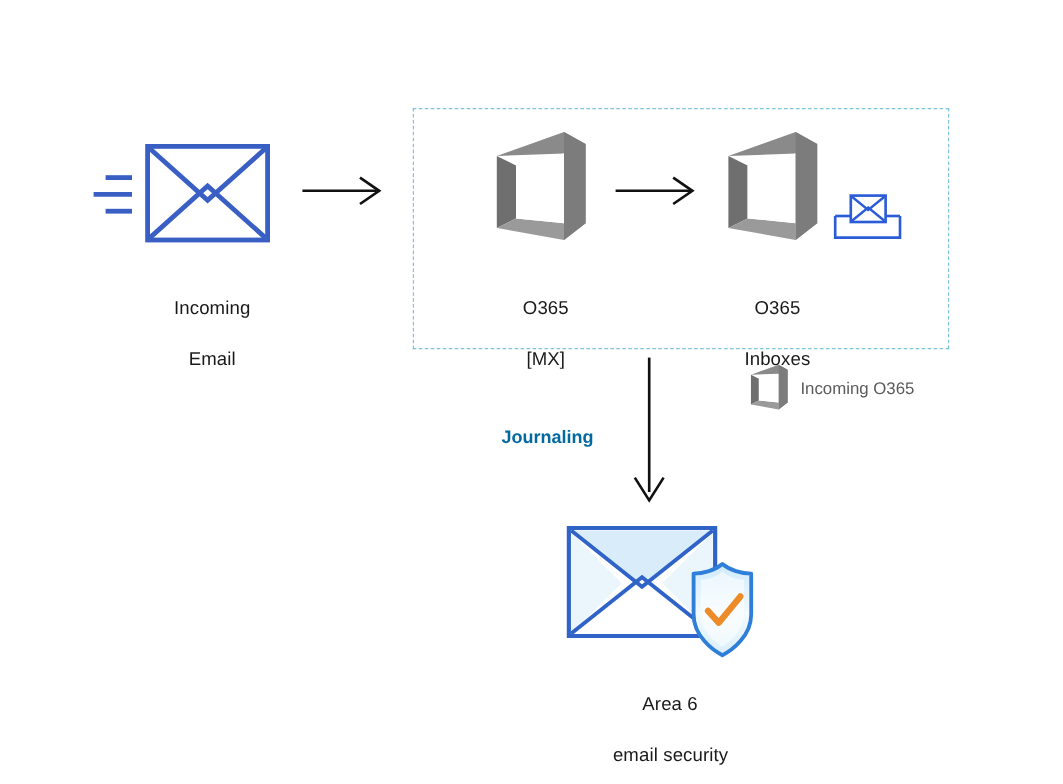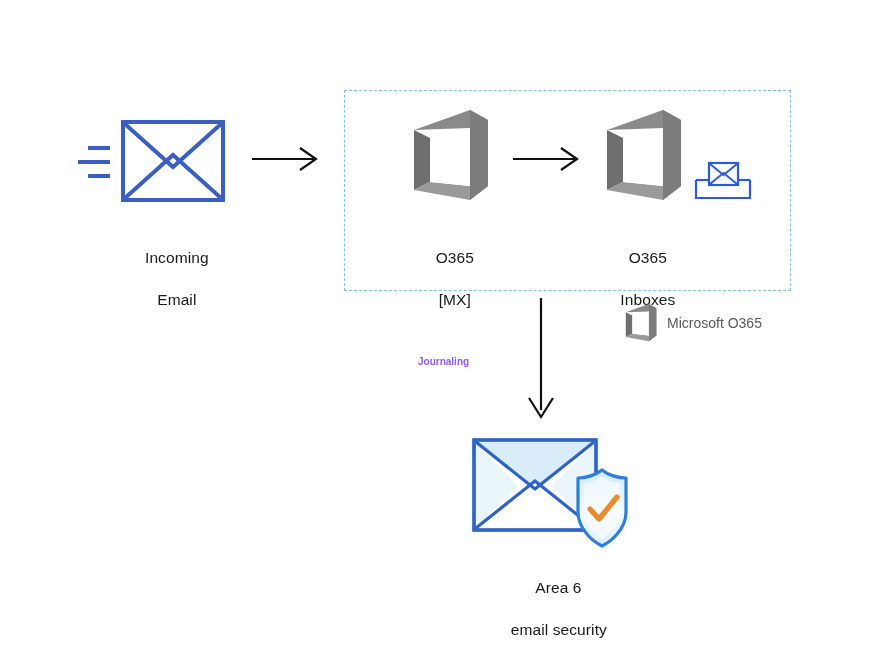--- a/index.html
+++ b/index.html
@@ -30,23 +30,23 @@
     letter-spacing: 0.1px;
   }
   .dashed-zone {
     position: absolute;
     border: 1.6px dashed #7ec4da;
     box-sizing: border-box;
     background: transparent;
   }
   .journal-label {
     position: absolute;
-    color: #8b5cf6;
-    font-family: "Liberation Sans", sans-serif;
-    font-size: 10px;
+    color: #0369a1;
+    font-family: "Liberation Sans", sans-serif;
+    font-size: 15px;
     font-weight: bold;
     white-space: nowrap;
   }
   .legend-label {
     position: absolute;
     color: #5a5a5a;
     font-family: "Liberation Sans", sans-serif;
     font-size: 14px;
     white-space: nowrap;
   }
@@ -142,21 +142,21 @@
 
   <div class="node" style="left:620px; top:303px; width:38px; height:40px;">
     <svg width="38" height="40" viewBox="0 0 92 96">
       <path d="M14 22 L70 2 L88 12 L88 78 L70 92 L70 20 Z" fill="#8a8a8a"></path>
       <path d="M14 22 L30 30 L30 74 L14 82 Z" fill="#6f6f6f"></path>
       <path d="M14 82 L70 92 L70 78 L30 74 Z" fill="#9a9a9a"></path>
       <path d="M30 30 L70 20 L70 78 L30 74 Z" fill="#ffffff"></path>
       <path d="M70 2 L88 12 L88 78 L70 92 Z" fill="#7c7c7c"></path>
     </svg>
   </div>
-  <div class="legend-label" style="left:667px; top:315px;">Microsoft O365</div>
+  <div class="legend-label" style="left:667px; top:315px;">Incoming O365</div>
 
   <div class="node" style="left:524px; top:298px; width:34px; height:124px;">
     <svg width="34" height="124" viewBox="0 0 34 124">
       <line x1="17" y1="0" x2="17" y2="112" stroke="#111111" stroke-width="2.2"></line>
       <polyline points="5,100 17,119 29,100" fill="none" stroke="#111111" stroke-width="2.2" stroke-linejoin="miter"></polyline>
     </svg>
   </div>
   <div class="journal-label" style="left:418px; top:356px;">Journaling</div>
 
   <div class="node" style="left:468px; top:434px; width:164px; height:118px;">

